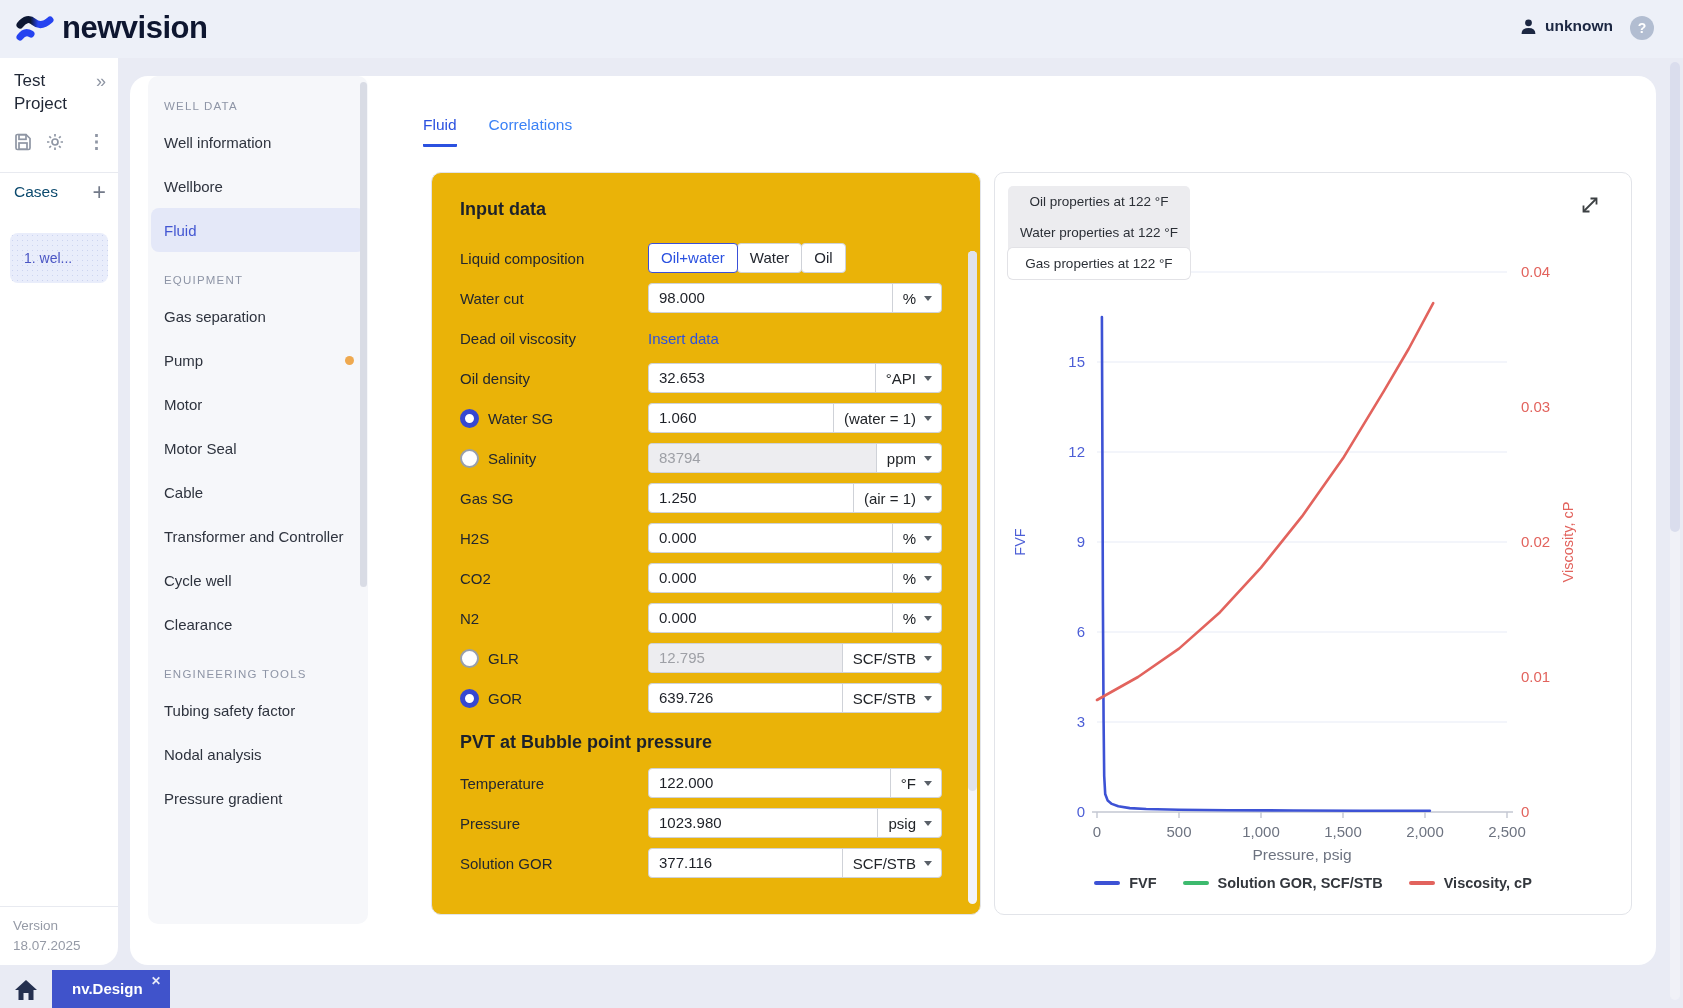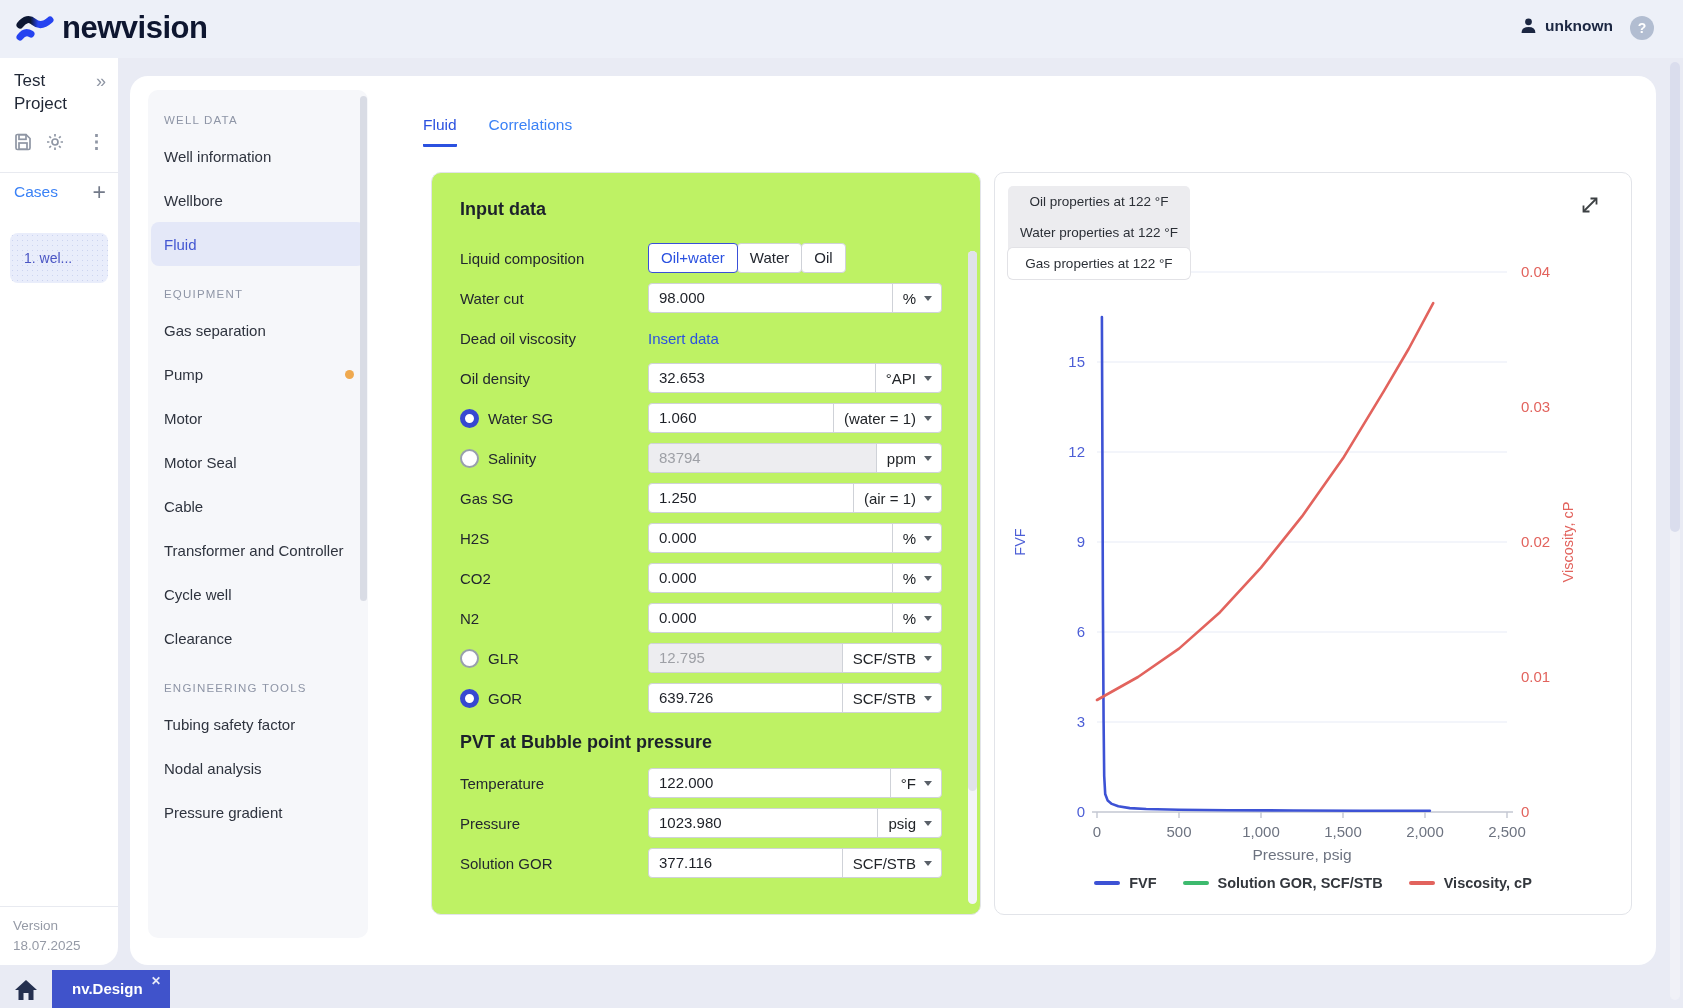--- a/index.html
+++ b/index.html
@@ -3,57 +3,57 @@
 <meta charset="utf-8">
 <style>
   * { box-sizing: border-box; margin: 0; padding: 0; }
   body { font-family: "Liberation Sans", sans-serif; }
   .screen { position: relative; width: 1683px; height: 1008px; background: #e9ebf4; overflow: hidden; font-family: "Liberation Sans", sans-serif; }
 
   
   .header { position: absolute; left: 0; top: 0; width: 100%; height: 58px; background: #edf0f8; }
   .logo-wrap { position: absolute; left: 16px; top: 9px; display: flex; align-items: center; gap: 8px; }
   .logo-text { font-size: 31px; font-weight: 800; color: #0e1630; letter-spacing: -0.5px; }
-  .user-area { position: absolute; left: 1520px; top: 17px; display: flex; align-items: flex-start; gap: 8px; color: #1c2742; font-size: 15.5px; font-weight: 700; }
+  .user-area { position: absolute; left: 1520px; top: 17px; display: flex; align-items: flex-end; gap: 8px; color: #1c2742; font-size: 15.5px; font-weight: 700; }
   .help-btn { position: absolute; left: 1630px; top: 16px; width: 24px; height: 24px; border-radius: 50%; background: #b2bdd1; color: #ffffff; font-size: 14px; font-weight: 700; display: flex; align-items: center; justify-content: center; }
 
   
   .project-panel { position: absolute; left: 0; top: 58px; width: 118px; height: 907px; background: #ffffff; border-radius: 0 0 18px 0; }
   .pp-title { position: absolute; left: 14px; top: 12px; width: 72px; font-size: 17px; line-height: 1.35; color: #1f2635; }
   .pp-collapse { position: absolute; right: 12px; top: 13px; color: #8f96a4; font-size: 18px; cursor: pointer; }
   .pp-icons { position: absolute; left: 13px; top: 72px; display: flex; align-items: center; gap: 12px; }
   .pp-icons .kebab { font-size: 19px; color: #8f96a4; font-weight: 700; letter-spacing: 0; margin-left: 10px; }
   .pp-divider { position: absolute; left: 0; right: 0; top: 114px; border-top: 1px solid #e8eaf0; }
   .cases-row { position: absolute; left: 14px; right: 12px; top: 124px; display: flex; justify-content: space-between; align-items: center; }
-  .cases-label { font-size: 15.5px; color: #3b82f6; }
+  .cases-label { font-size: 15.5px; color: #0c4a6e; }
   .cases-add { font-size: 23px; font-weight: 300; color: #737a89; line-height: 20px; }
   .case-chip { position: absolute; left: 10px; right: 10px; top: 175px; height: 50px; border-radius: 8px; background-color: #e9edfb; background-image: radial-gradient(#ccd4f0 0.9px, transparent 0.9px); background-size: 5px 5px; display: flex; align-items: center; padding-left: 14px; font-size: 14px; color: #4a55c4; }
   .pp-bottom-divider { position: absolute; left: 0; right: 0; top: 848px; border-top: 1px solid #e8eaf0; }
   .version { position: absolute; left: 13px; top: 858px; font-size: 13.5px; color: #959aa6; line-height: 1.5; }
 
   
   .main-card { position: absolute; left: 130px; top: 76px; width: 1526px; height: 889px; background: #ffffff; border-radius: 18px; }
 
   
-  .nav-sidebar { position: absolute; left: 18px; top: 14px; width: 220px; height: 848px; background: #f6f7fa; border-radius: 10px; padding-top: 8px; overflow: hidden; }
+  .nav-sidebar { position: absolute; left: 18px; top: 0; width: 220px; height: 848px; background: #f6f7fa; border-radius: 10px; padding-top: 8px; overflow: hidden; }
   .nav-section { margin-top: 18px; }
   .nav-section:first-child { margin-top: 12px; }
   .nav-title { font-size: 11.5px; letter-spacing: 1.2px; color: #8e95a6; padding-left: 16px; height: 20px; line-height: 20px; margin-bottom: 4px; }
   .nav-item { height: 44px; display: flex; align-items: center; padding: 0 14px 0 16px; font-size: 15px; color: #2e333e; cursor: pointer; }
   .nav-item.active { background: #e4e8f8; border-radius: 8px; margin: 0 3px; padding-left: 13px; color: #4356d2; }
   .nav-dot { width: 9px; height: 9px; border-radius: 50%; background: #efa94f; margin-left: auto; }
   .nav-scroll { position: absolute; right: 1px; top: 6px; width: 7px; height: 505px; background: #d9dce5; border-radius: 4px; }
 
   
   .content-tabs { position: absolute; left: 293px; top: 40px; display: flex; gap: 32px; }
   .ctab { font-size: 15.5px; color: #3b82f6; padding-bottom: 10px; border-bottom: 3px solid transparent; cursor: pointer; }
   .ctab.active { color: #2b51e0; border-bottom-color: #2b51e0; border-radius: 1px; }
 
   
-  .form-card { position: absolute; left: 301px; top: 96px; width: 550px; height: 743px; border: 1px solid #e2e4e9; border-radius: 10px; padding: 26px 16px 0 28px; overflow: hidden; background: #bef264; }
+  .form-card { position: absolute; left: 301px; top: 96px; width: 550px; height: 743px; border: 1px solid #e2e4e9; border-radius: 10px; padding: 26px 16px 0 28px; overflow: hidden; background: #eab308; }
   .form-title { font-size: 18px; font-weight: 700; color: #1c212b; margin-bottom: 18px; }
   .frow { display: flex; align-items: center; height: 40px; }
   .frow-label { width: 188px; display: flex; align-items: center; gap: 9px; font-size: 15px; color: #23272f; flex: 0 0 188px; }
   .frow-ctrl { width: 294px; display: flex; align-items: center; }
   .radio { width: 19px; height: 19px; border-radius: 50%; background: #fff; flex: 0 0 19px; cursor: pointer; }
   .radio.on { border: 5.5px solid #3648d2; }
   .radio.off { border: 2px solid #989fad; }
   .input-group { display: flex; height: 30px; border: 1px solid #cfd2d8; border-radius: 4px; flex: 1; overflow: hidden; background: #fff; }
   .ig-value { flex: 1; padding: 0 10px; font-size: 15px; color: #1d2027; line-height: 28px; white-space: nowrap; overflow: hidden; }
   .ig-unit { border-left: 1px solid #cfd2d8; padding: 0 9px 0 10px; display: flex; align-items: center; gap: 8px; font-size: 15px; color: #212428; cursor: pointer; white-space: nowrap; }

